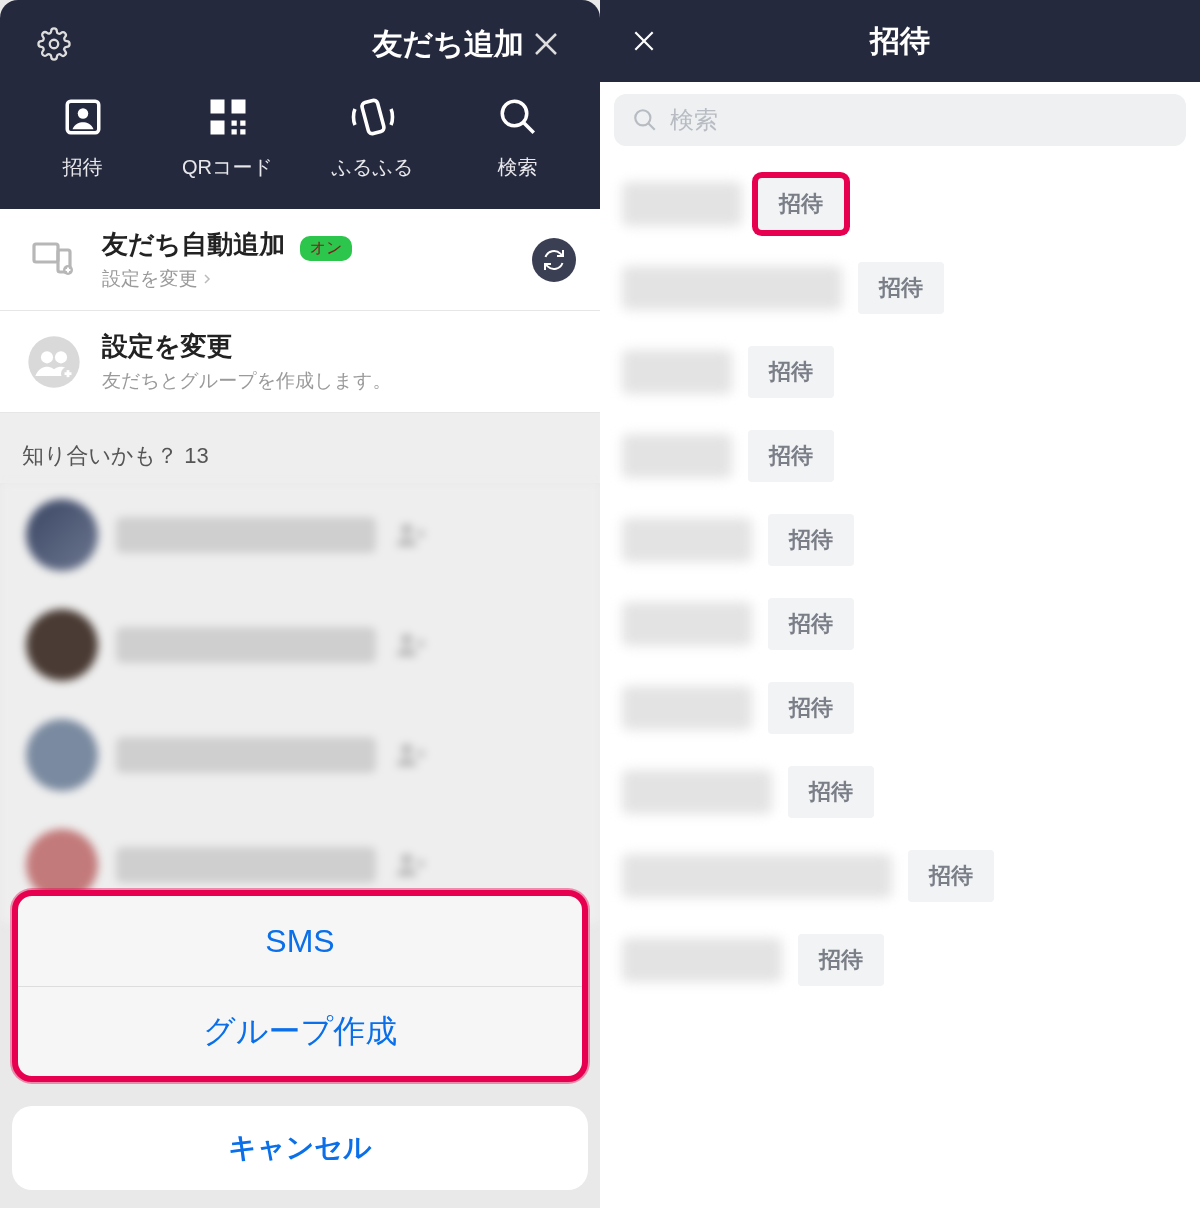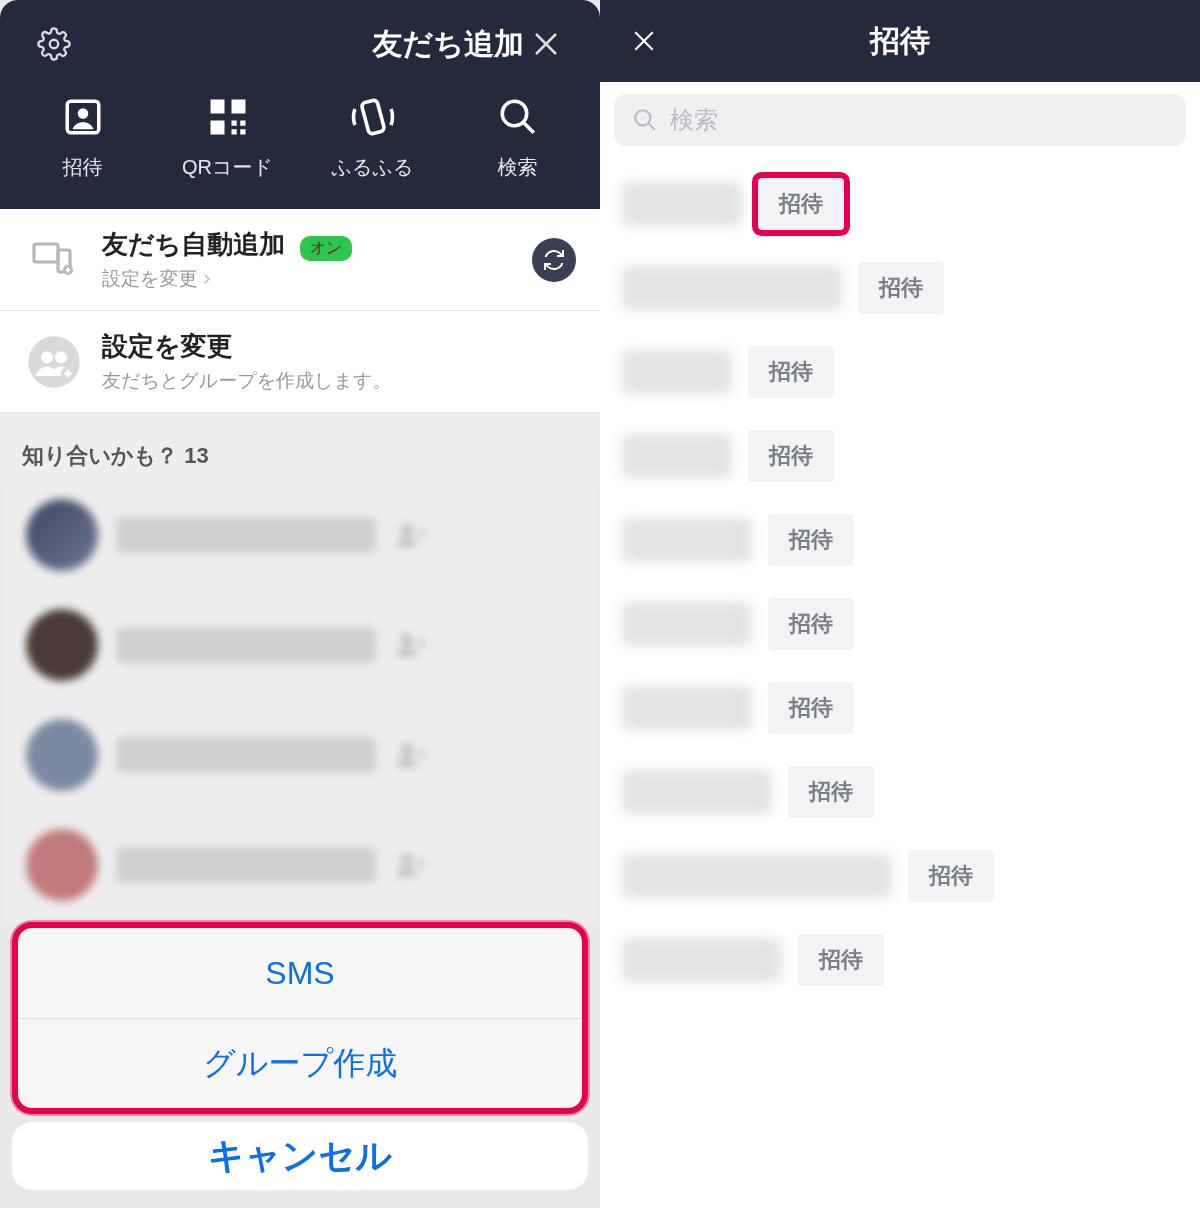--- a/index.html
+++ b/index.html
@@ -92,21 +92,21 @@
   }
   .sync-btn {
     width: 44px; height: 44px;
     border-radius: 50%;
     background: #3b3f54;
     display: flex; align-items: center; justify-content: center;
   }
 
   .section-header {
     font-size: 22px;
-    font-weight: 700;
+    font-weight: 400;
     color: #555;
     padding: 28px 22px 12px;
     background: #eee;
   }
 
   .suggest-list { background: #eee; filter: blur(4px); }
   .suggest-row {
     display: flex; align-items: center; gap: 18px;
     padding: 16px 26px 22px;
   }
@@ -120,21 +120,21 @@
   }
   .suggest-row .add {
     color: #b7b7b7;
   }
 
   
   .action-sheet {
     position: absolute;
     left: 12px; right: 12px; bottom: 18px;
     display: flex; flex-direction: column;
-    gap: 8px;
+    gap: 24px;
     text-align: center;
   }
   .sheet-group {
     background: #f6f6f6;
     border-radius: 20px;
     overflow: hidden;
     border: 6px solid #e6004f;
     box-shadow: 0 0 0 2px rgba(230,0,79,0.4);
   }
   .sheet-group.nohl {
@@ -144,21 +144,21 @@
   }
   .sheet-btn {
     height: 90px;
     display: flex; align-items: center; justify-content: center;
     font-size: 32px;
     color: #0a6fe8;
     font-weight: 500;
     border-top: 1px solid #ddd;
   }
   .sheet-btn:first-child { border-top: none; }
-  .sheet-btn.cancel { height: 68px; font-size: 36px; font-weight: 600; }
+  .sheet-btn.cancel { height: 84px; font-size: 28px; font-weight: 600; }
 
   .bottom-blur {
     position: absolute; left: 0; right: 0; bottom: 0;
     height: 120px;
     background: #eee;
     filter: blur(5px);
     z-index: -1;
   }
 
   

